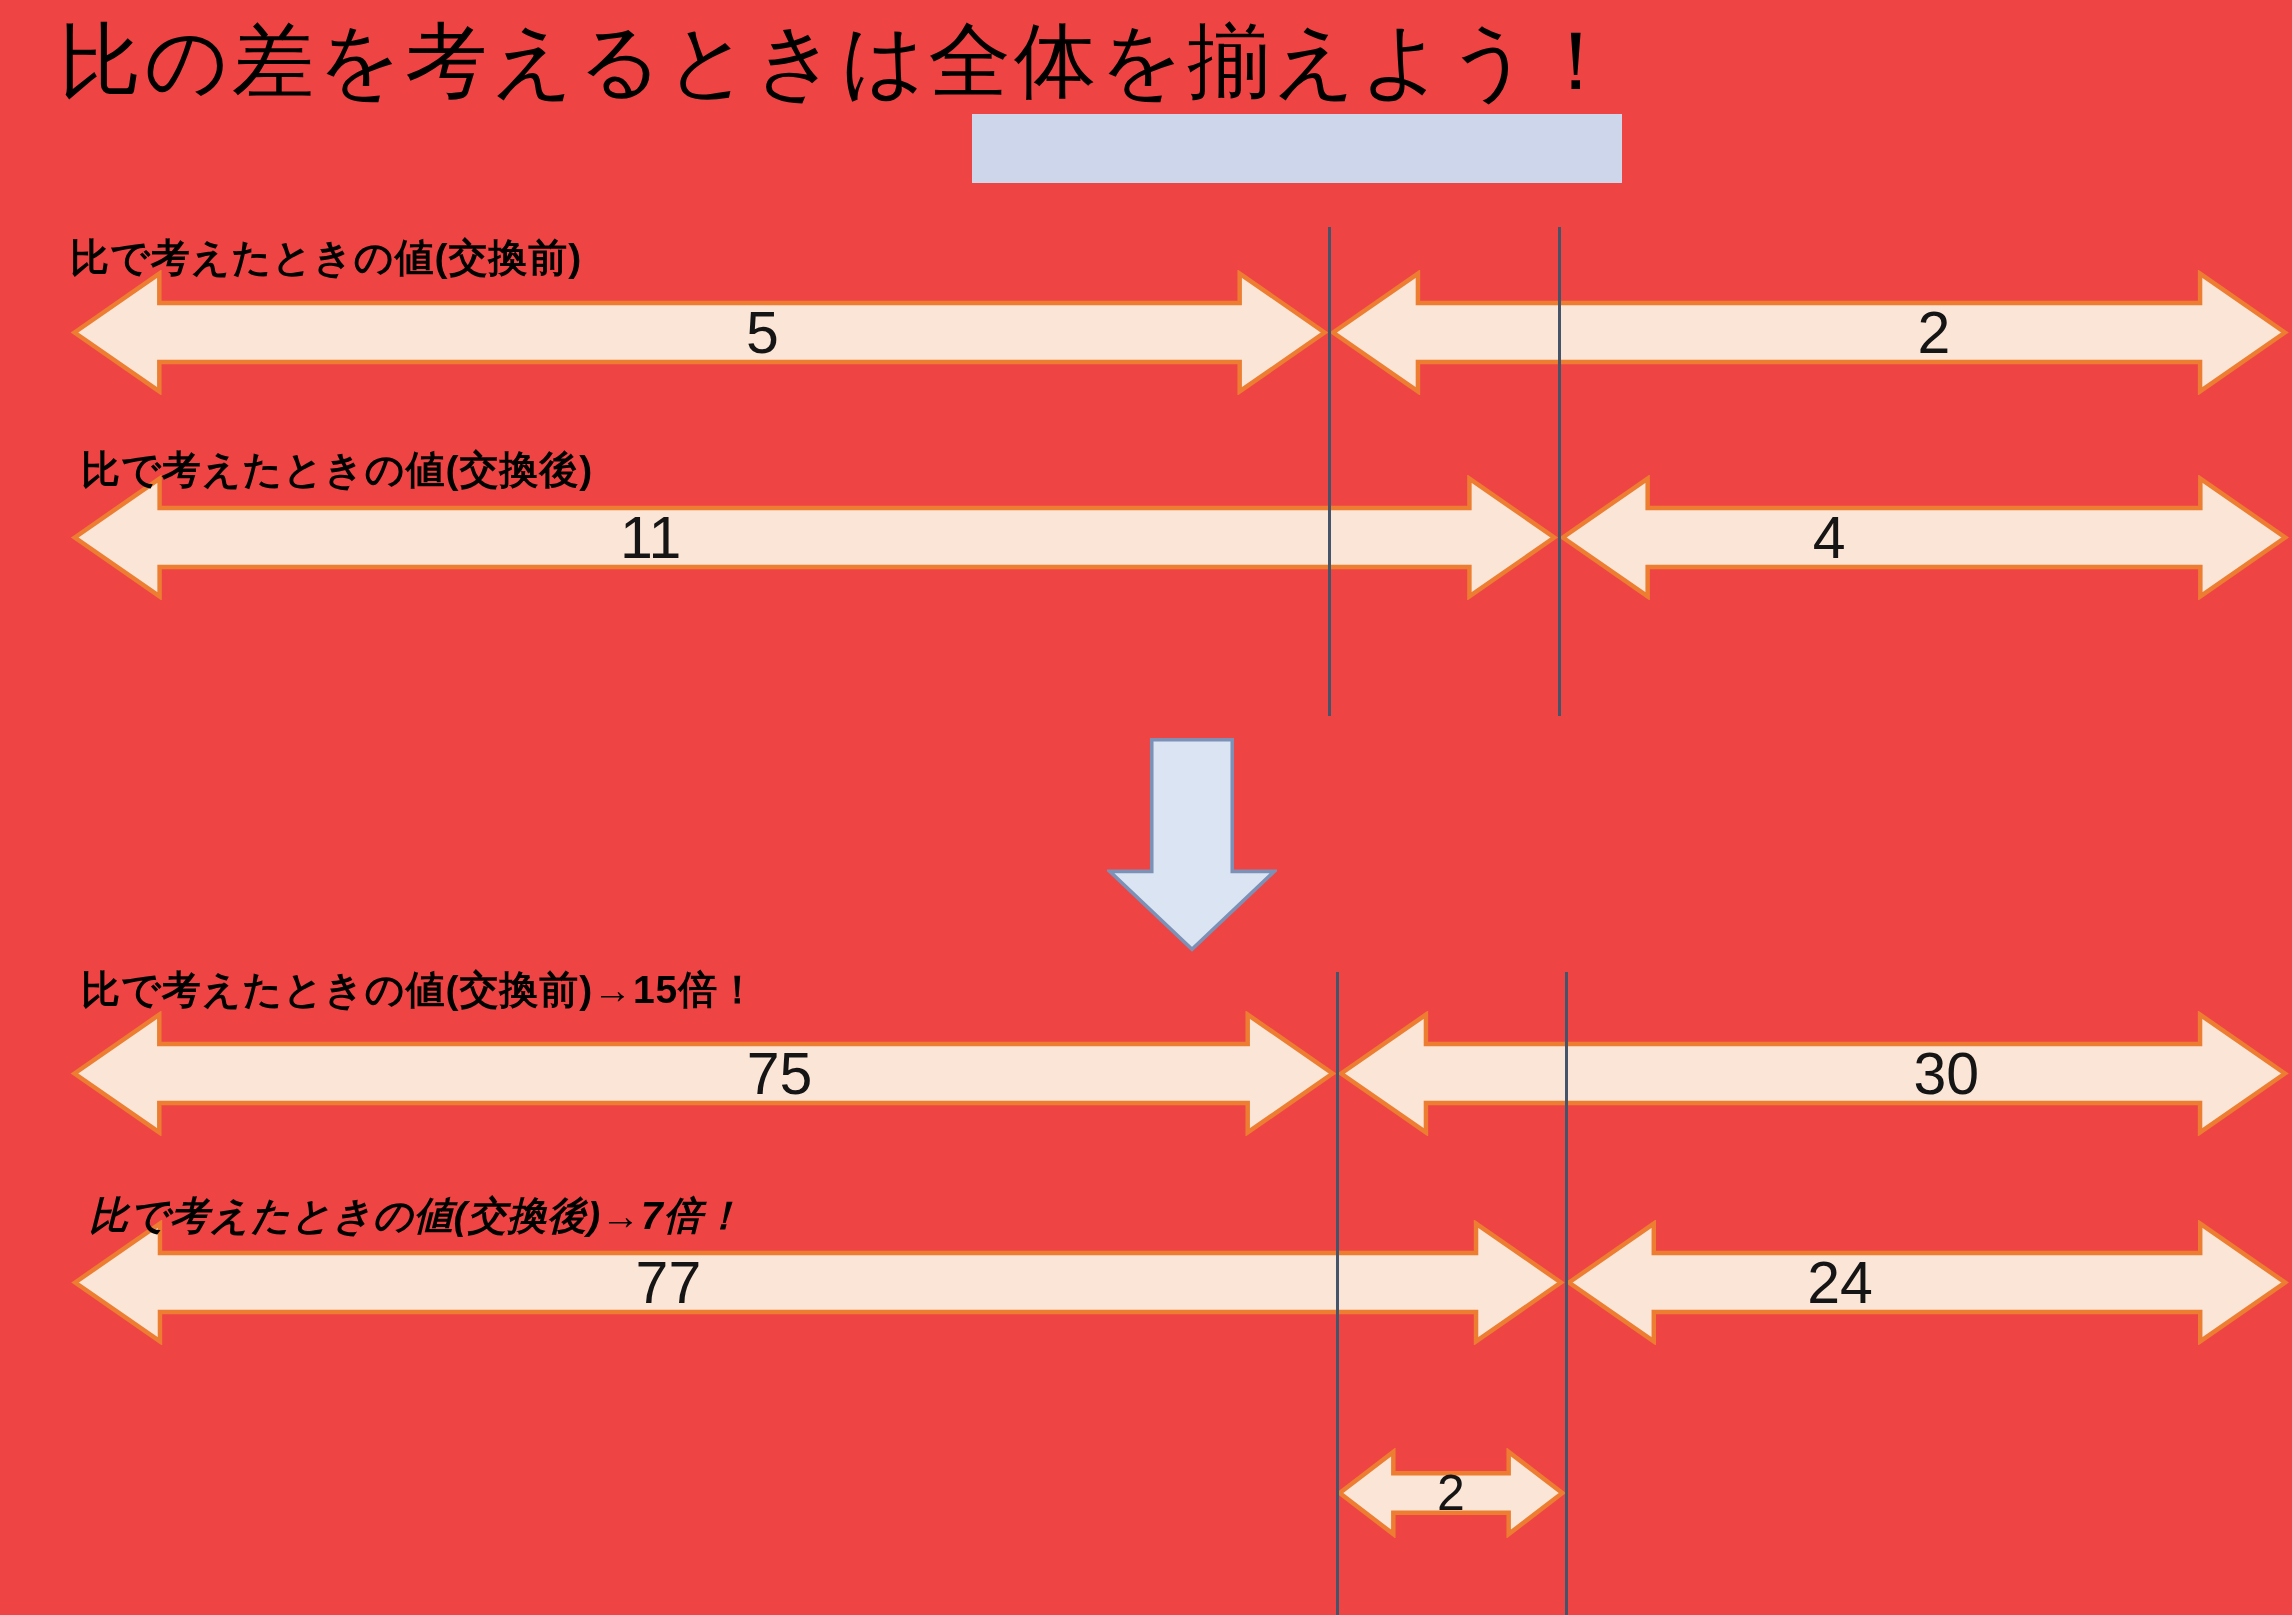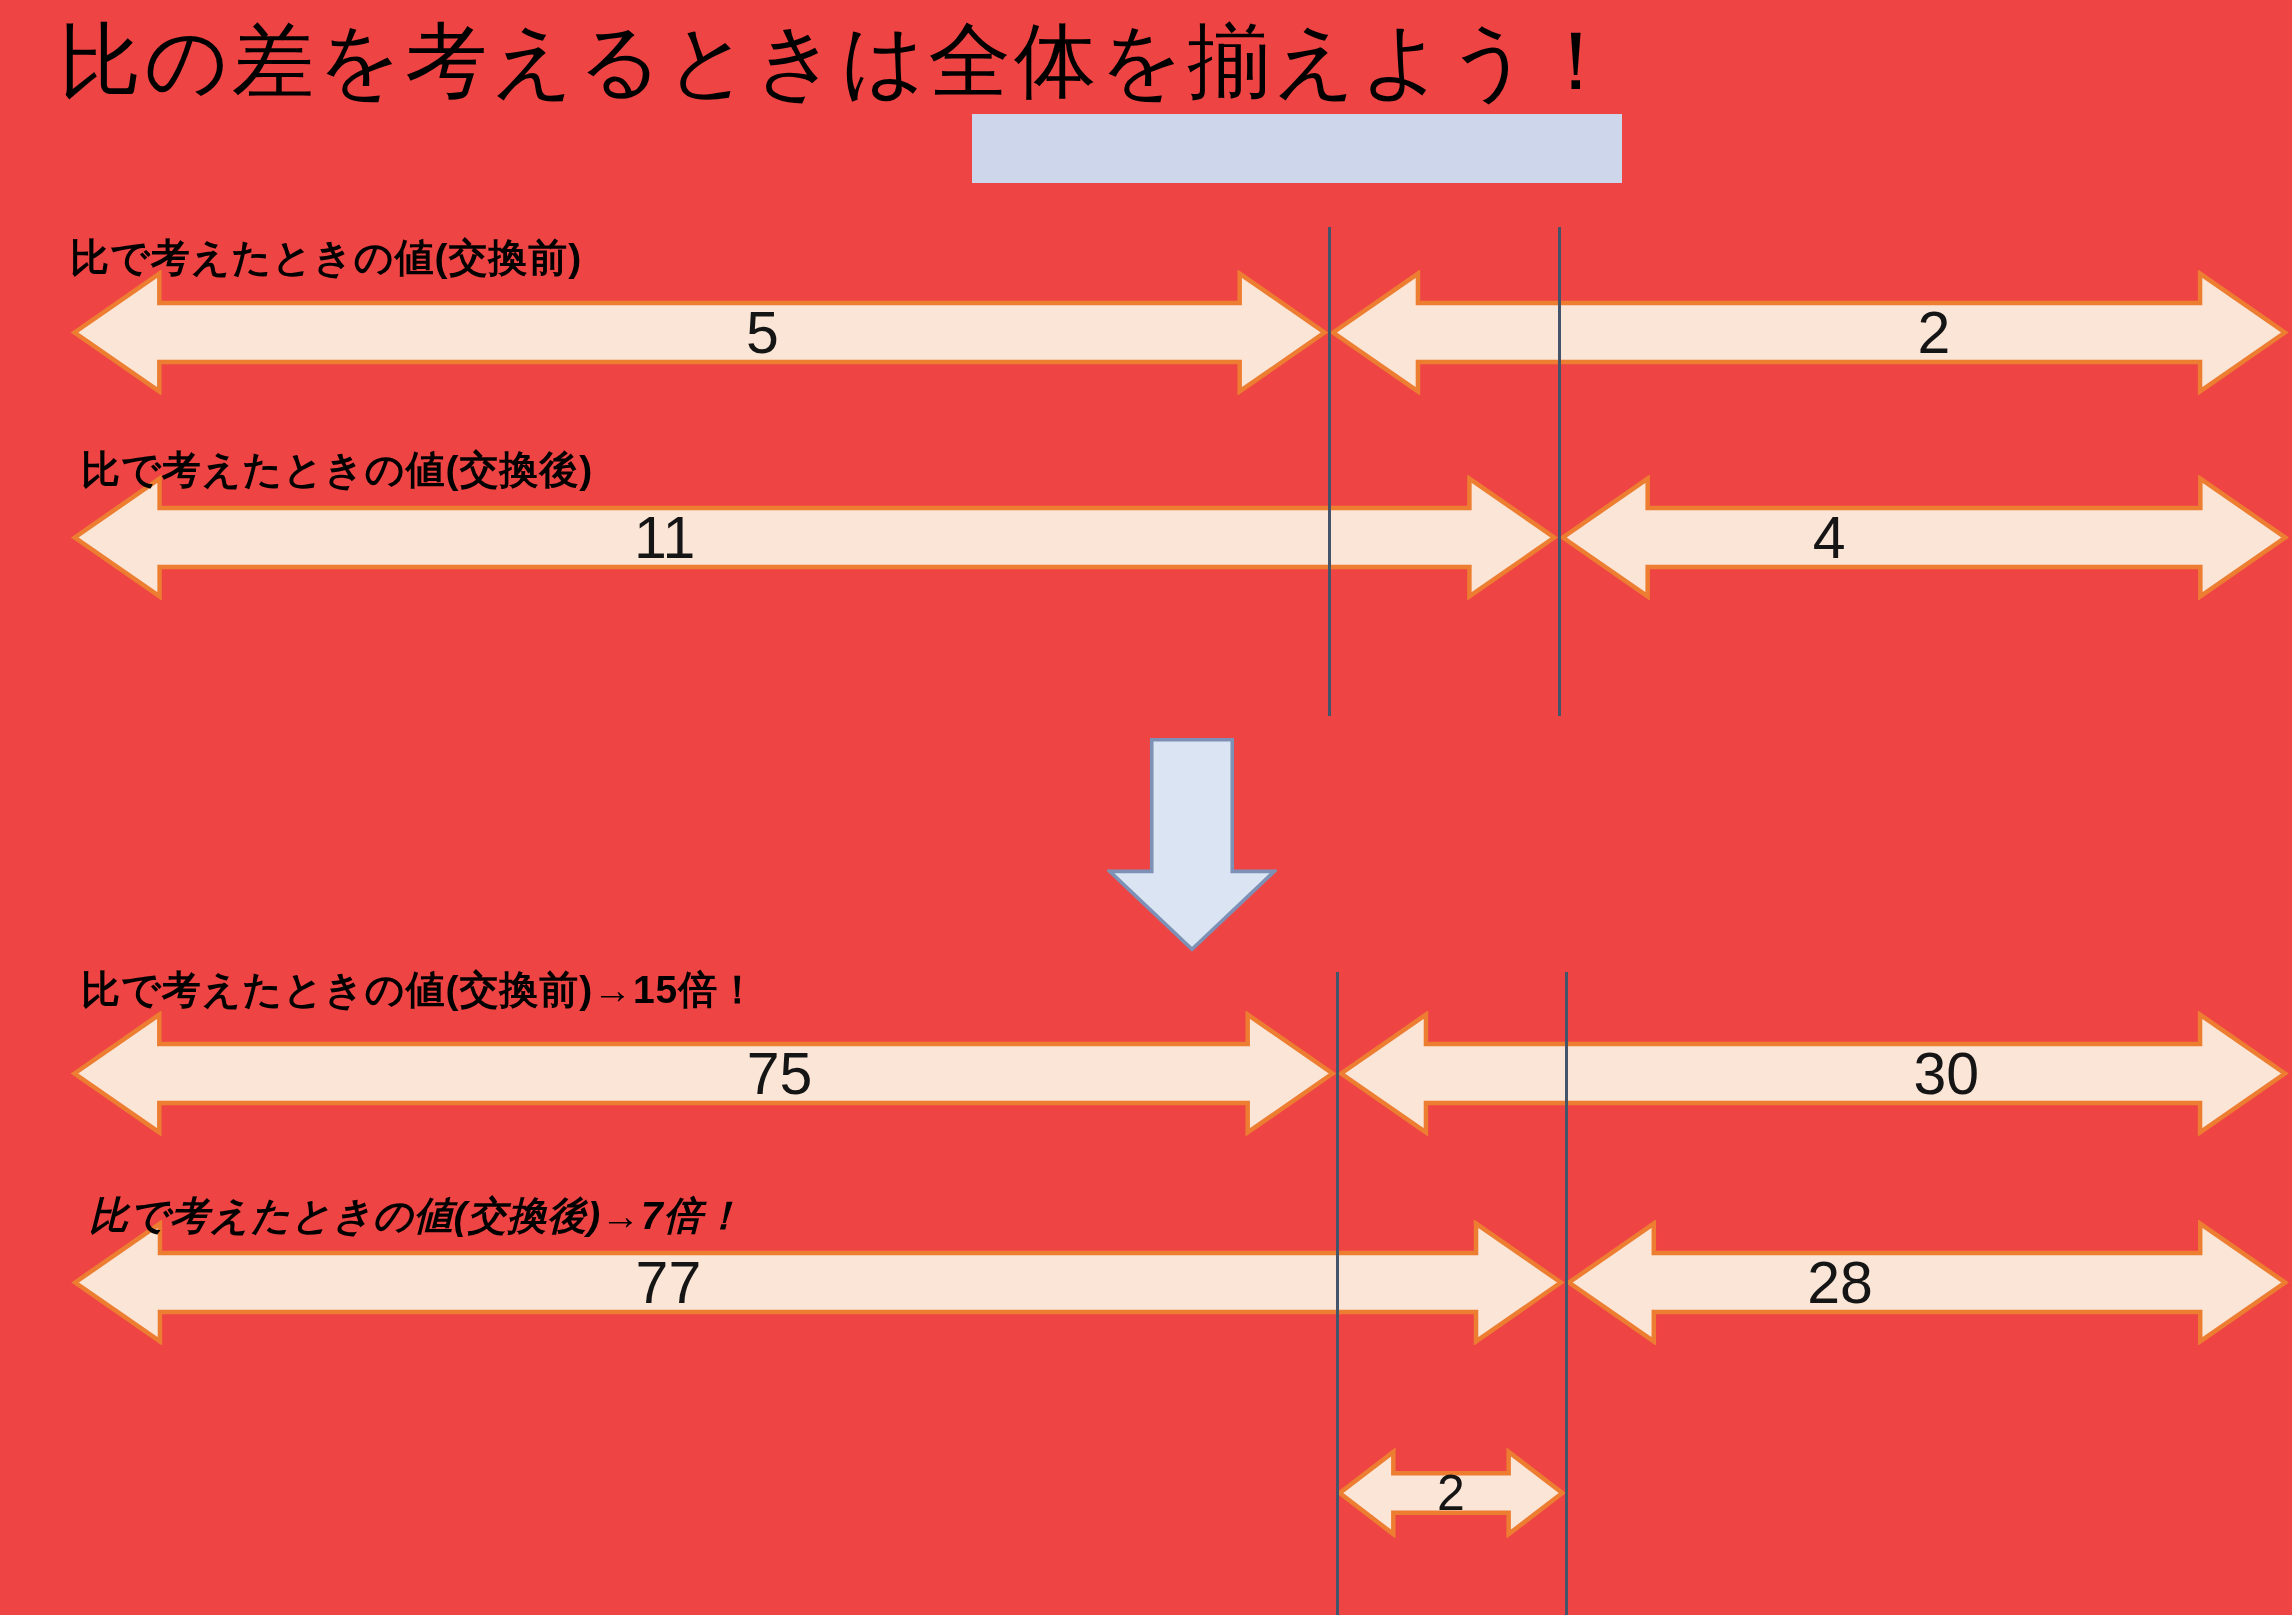--- a/index.html
+++ b/index.html
@@ -118,21 +118,21 @@
     </svg>
     <span class="arrow-value" style="left:63%;">2</span>
   </div>
 
   <div class="row-label" style="left:81px; top:402px;">比で考えたときの値(交換後)</div>
 
   <div class="arrow" style="left:70px; top:475px; width:1489px; height:125px;">
     <svg width="1489" height="125" viewBox="0 0 1663 140">
       <polygon class="arrow-poly" points="3,70 98,4 98,37 1565,37 1565,4 1660,70 1565,136 1565,103 98,103 98,136"></polygon>
     </svg>
-    <span class="arrow-value" style="left:39%;margin-left:14px;">11</span>
+    <span class="arrow-value" style="left:39%;">11</span>
   </div>
 
   <div class="arrow" style="left:1559px; top:475px; width:730px; height:125px;">
     <svg width="730" height="125" viewBox="0 0 815 140">
       <polygon class="arrow-poly" points="3,70 98,4 98,37 717,37 717,4 812,70 717,136 717,103 98,103 98,136"></polygon>
     </svg>
     <span class="arrow-value" style="left:37%;">4</span>
   </div>
 
   <div class="vline" style="left:1328px; top:227px; height:489px;"></div>
@@ -166,21 +166,21 @@
     <svg width="1496" height="125" viewBox="0 0 1670 140">
       <polygon class="arrow-poly" points="3,70 98,4 98,37 1572,37 1572,4 1667,70 1572,136 1572,103 98,103 98,136"></polygon>
     </svg>
     <span class="arrow-value" style="left:40%;">77</span>
   </div>
 
   <div class="arrow" style="left:1565px; top:1220px; width:724px; height:125px;">
     <svg width="724" height="125" viewBox="0 0 808 140">
       <polygon class="arrow-poly" points="3,70 98,4 98,37 710,37 710,4 805,70 710,136 710,103 98,103 98,136"></polygon>
     </svg>
-    <span class="arrow-value" style="left:38%;">28</span>
+    <span class="arrow-value" style="left:38%;">24</span>
   </div>
 
   <div class="arrow" style="left:1337px; top:1448px; width:228px; height:90px;">
     <svg width="228" height="90" viewBox="0 0 255 100">
       <polygon class="arrow-poly" points="3,50 63,4 63,28 192,28 192,4 252,50 192,96 192,72 63,72 63,96"></polygon>
     </svg>
     <span class="arrow-value small-value" style="left:50%;">2</span>
   </div>
 
   <div class="vline" style="left:1336px; top:972px; height:644px;"></div>

